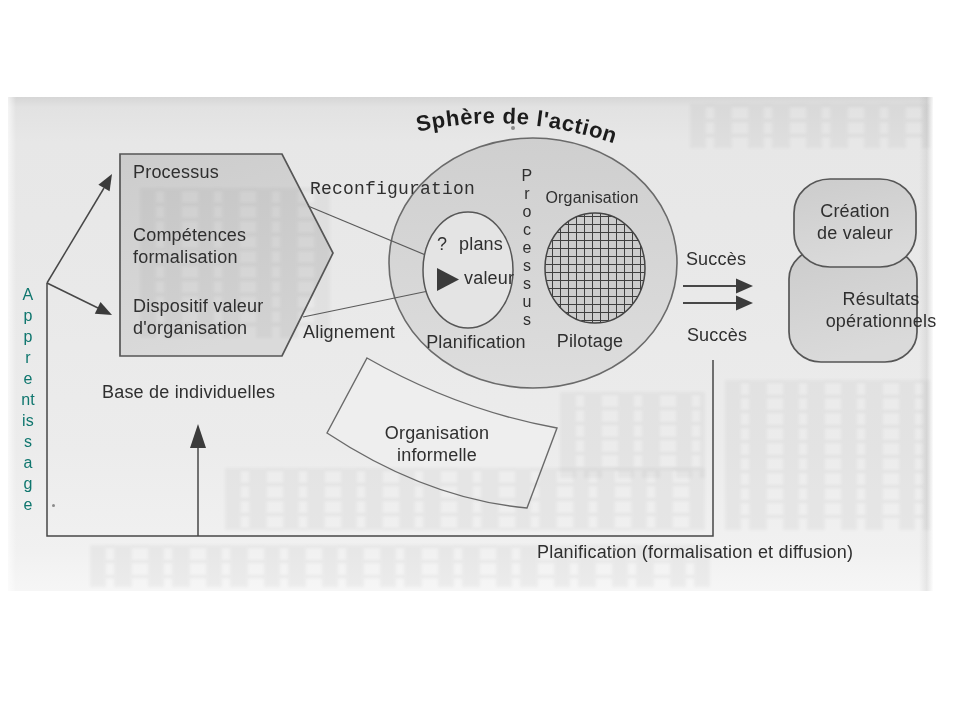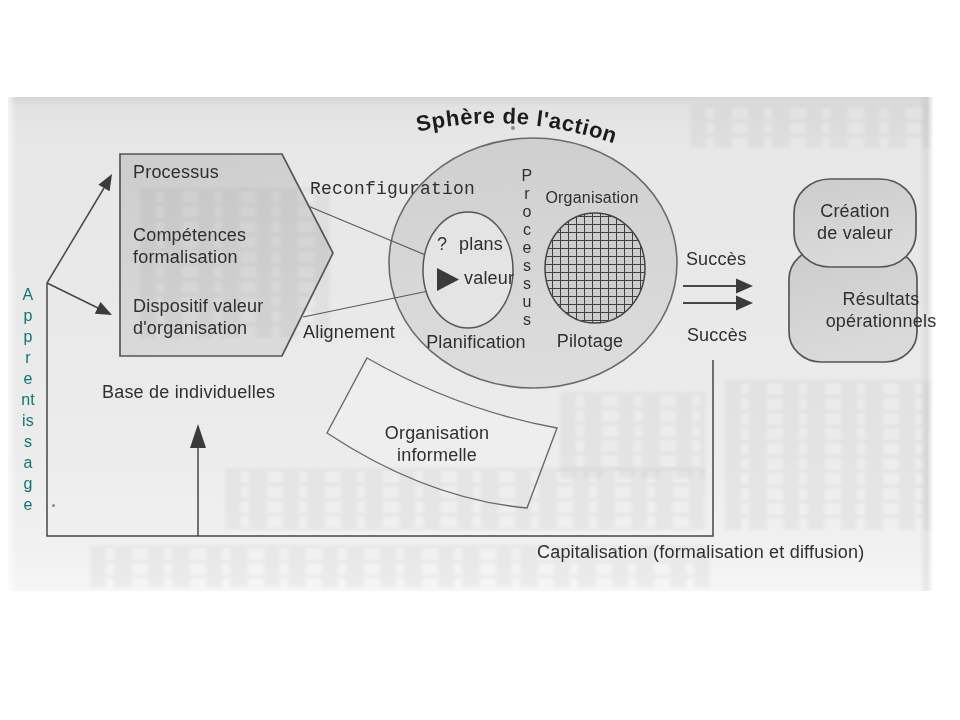--- a/index.html
+++ b/index.html
@@ -139,15 +139,15 @@
   <div class="lbl center" style="left:855px;top:222px;line-height:22px;">Création
 de valeur</div>
   <div class="lbl center" style="left:853px;top:310px;line-height:22px;margin-left:28px;">Résultats
 opérationnels</div>
 
   <div class="lbl" style="left:102px;top:382px;">Base de individuelles</div>
 
   <div class="lbl center" style="left:437px;top:444px;line-height:22px;">Organisation
 informelle</div>
 
-  <div class="lbl" style="left:537px;top:542px;">Capitalisation (formalisation et diffusion)</div>
+  <div class="lbl" style="left:537px;top:542px;">Planification (formalisation et diffusion)</div>
 
 </div>
 
 </body></html>

